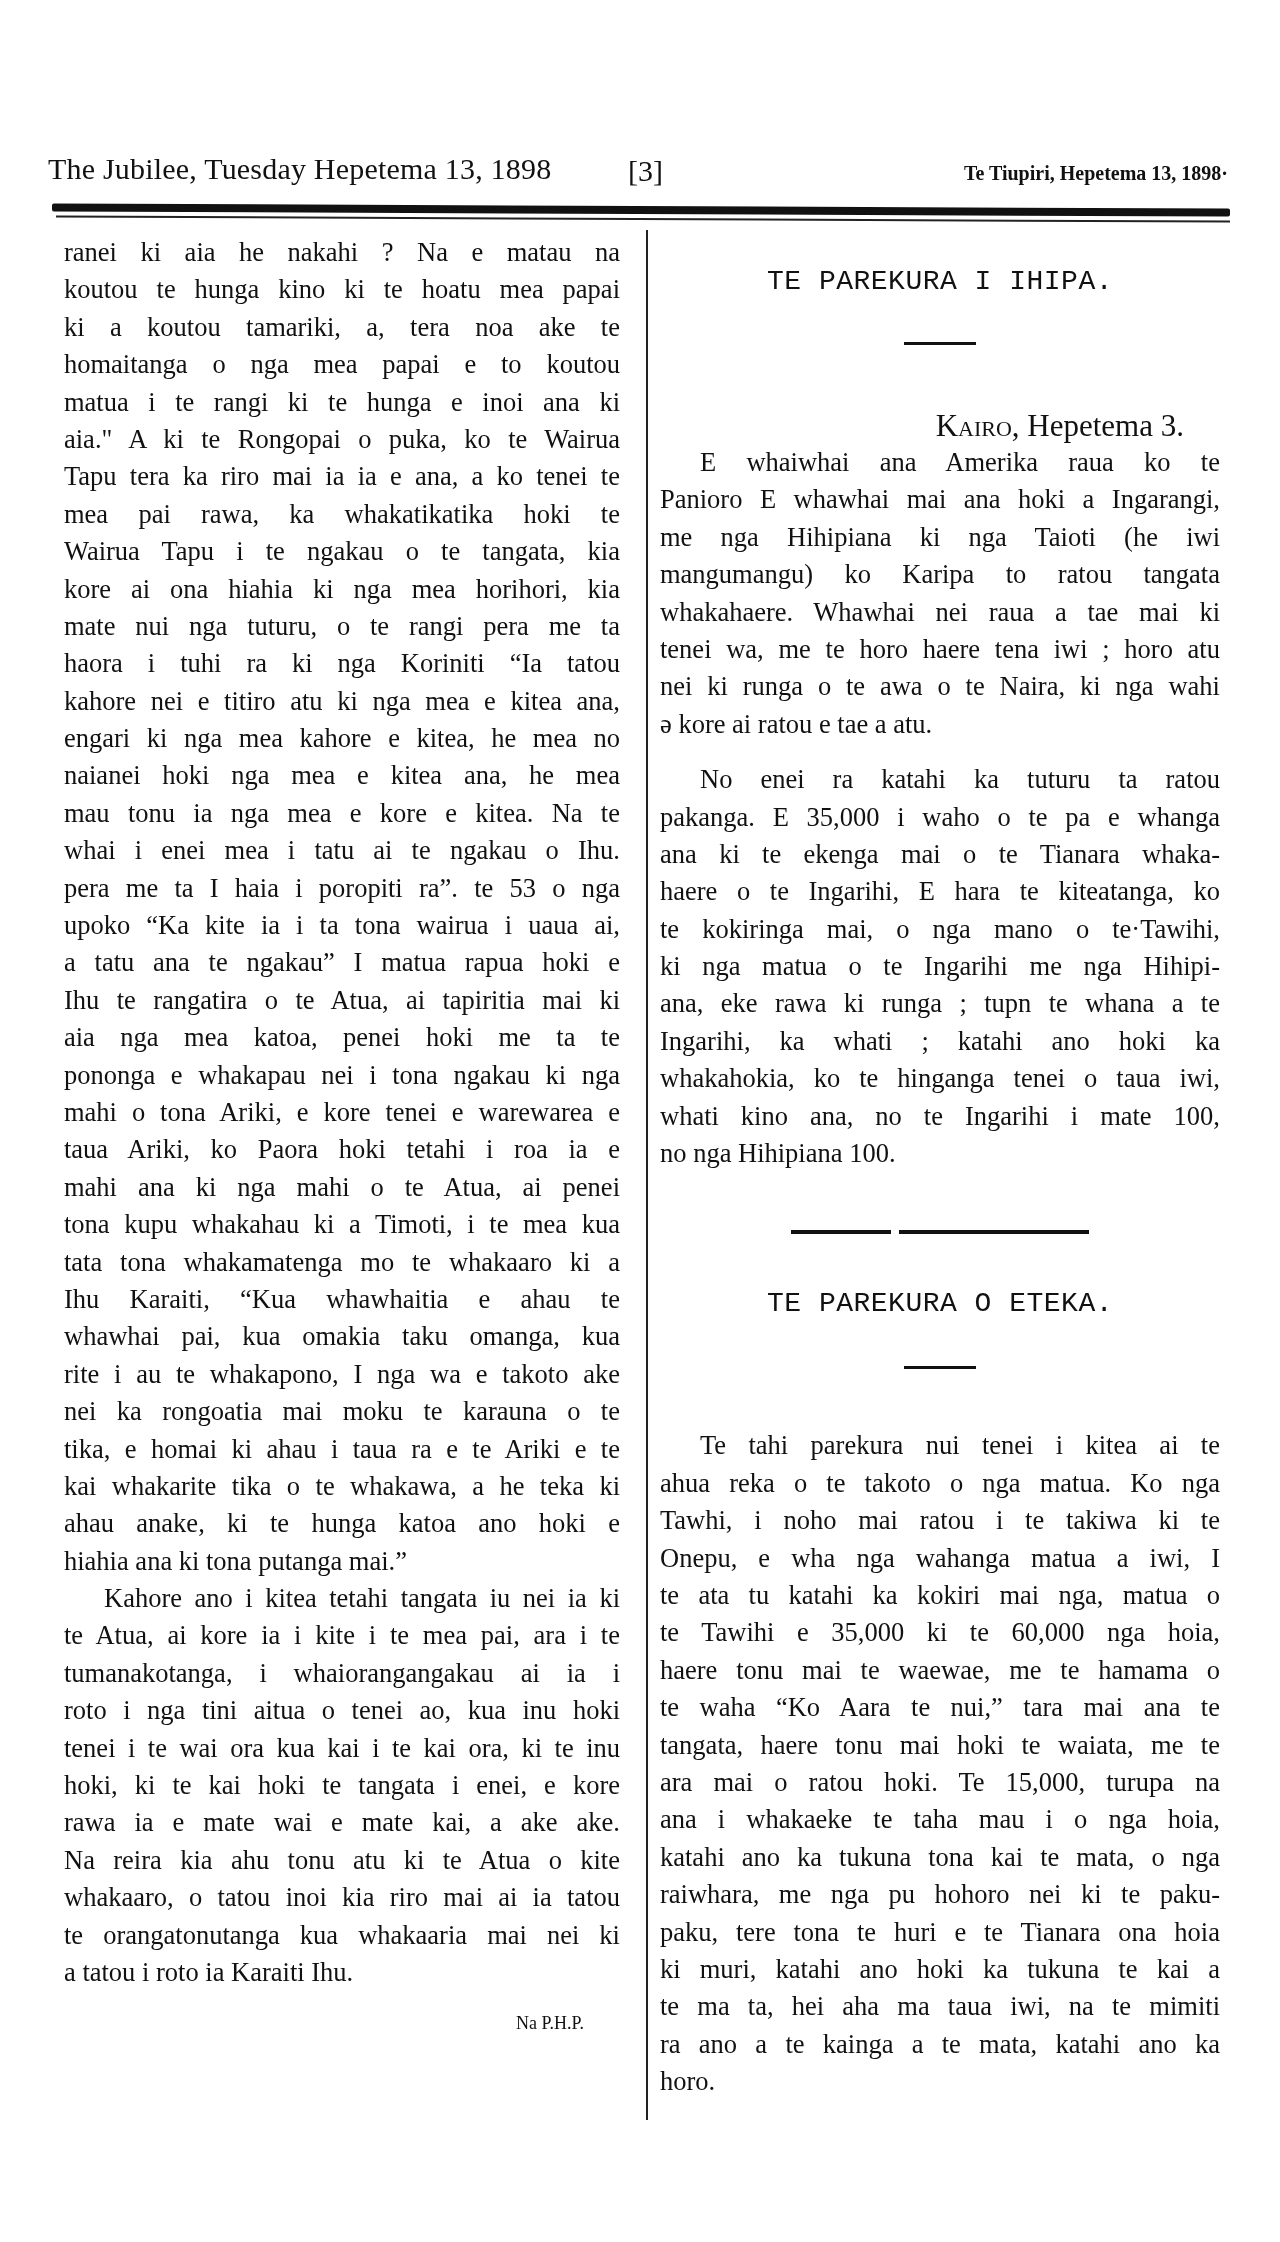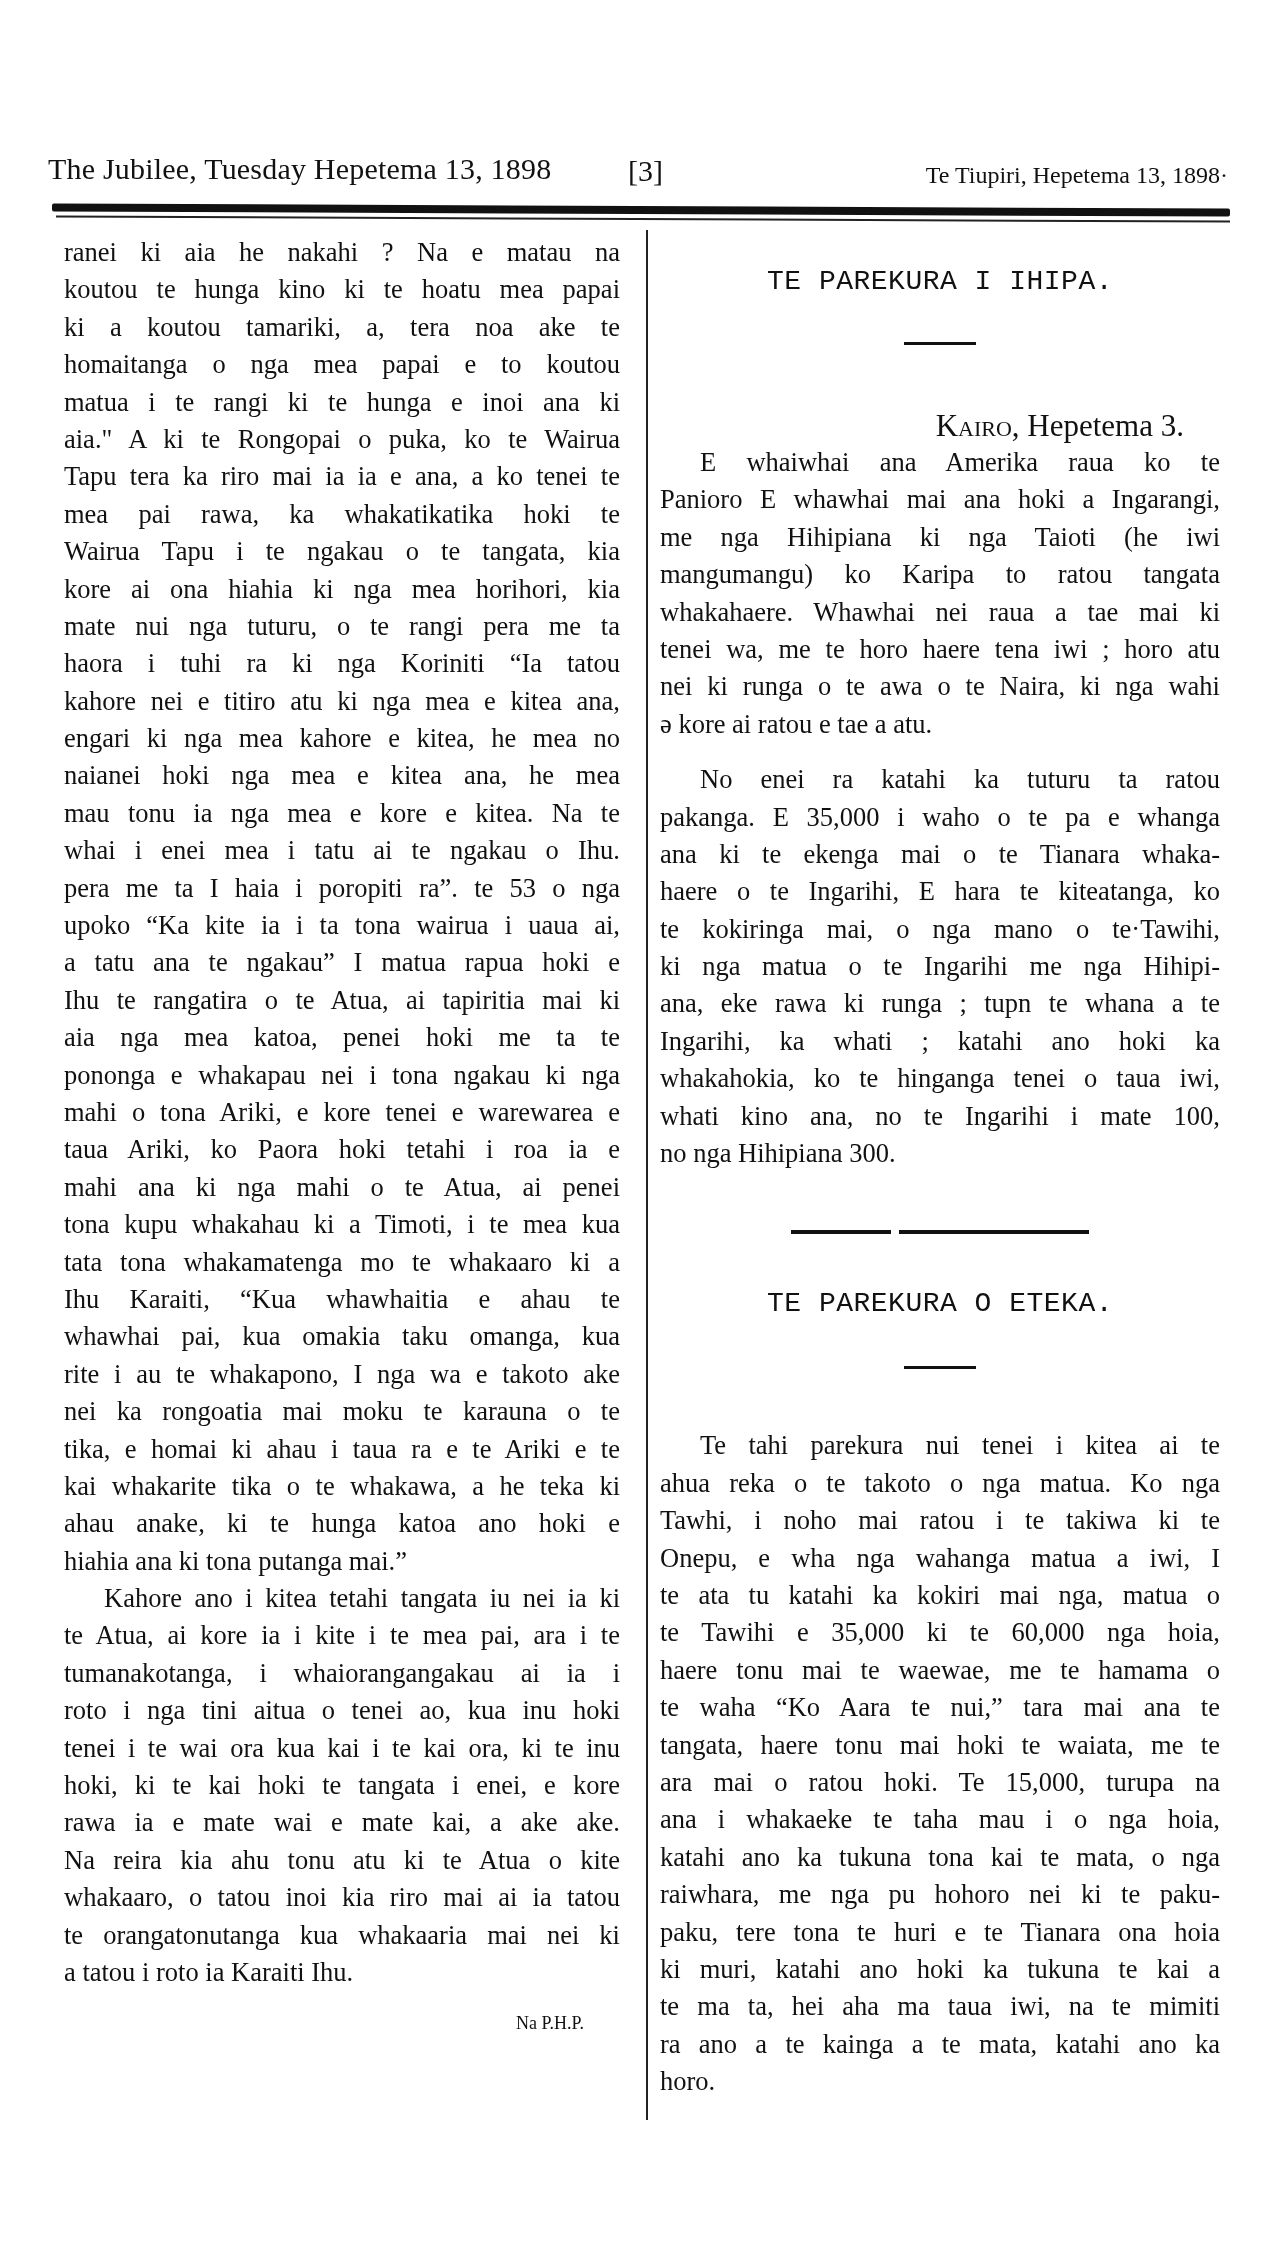--- a/index.html
+++ b/index.html
@@ -6,21 +6,21 @@
   body {
     width: 1280px; height: 2242px; position: relative; overflow: hidden;
     font-family: "Liberation Serif", "DejaVu Serif", serif; color: #111;
   }
   .page { position: absolute; left: 0; top: 0; width: 1168px; height: 2242px; }
 
   
   .hdr { position: absolute; top: 152px; left: 48px; width: 1180px; height: 40px; }
   .hdr-left { position: absolute; left: 0; top: 0; font-size: 30px; letter-spacing: 0.2px; }
   .hdr-page { position: absolute; left: 580px; top: 2px; font-size: 30px; }
-  .hdr-right { position: absolute; right: 0; top: 10px; font-size: 24px; }
+  .hdr-right { position: absolute; right: 0; top: 10px; font-size: 20px; font-weight: bold; }
   .rule-thick { position: absolute; top: 206px; left: 52px; width: 1178px; height: 8px; background: #111;
     transform: skewY(0.25deg); border-radius: 2px; }
   .rule-thin { position: absolute; top: 218px; left: 56px; width: 1174px; height: 2px; background: #222; transform: skewY(0.25deg); }
 
   
   .col-divider { position: absolute; left: 646px; top: 230px; width: 2px; height: 1890px; background: #222; }
   .col { position: absolute; font-size: 26.5px; line-height: 37.4px; text-align: justify; }
   .col-left { left: 64px; top: 234px; width: 556px; }
   .col-right { left: 660px; top: 262px; width: 560px; }
 
@@ -130,21 +130,21 @@
           <span class="line indent">No enei ra katahi ka tuturu ta ratou</span>
           <span class="line">pakanga.  E 35,000 i waho o te pa e whanga</span>
           <span class="line">ana ki te ekenga mai o te Tianara whaka-</span>
           <span class="line">haere o te Ingarihi, E hara te kiteatanga, ko</span>
           <span class="line">te kokiringa mai, o nga mano o te·Tawihi,</span>
           <span class="line">ki nga matua o te Ingarihi me nga Hihipi-</span>
           <span class="line">ana, eke rawa ki runga ; tupn te whana a te</span>
           <span class="line">Ingarihi, ka whati ; katahi ano hoki ka</span>
           <span class="line">whakahokia, ko te hinganga tenei o taua iwi,</span>
           <span class="line">whati kino ana, no te Ingarihi i mate 100,</span>
-          <span class="line last">no nga Hihipiana 300.</span>
+          <span class="line last">no nga Hihipiana 100.</span>
         </div>
     </div>
 
     <div style="height:58px"></div>
     <div class="double-rule">
       <span style="width:100px"></span>
       <span style="width:190px"></span>
     </div>
     <div style="height:50px"></div>
 

